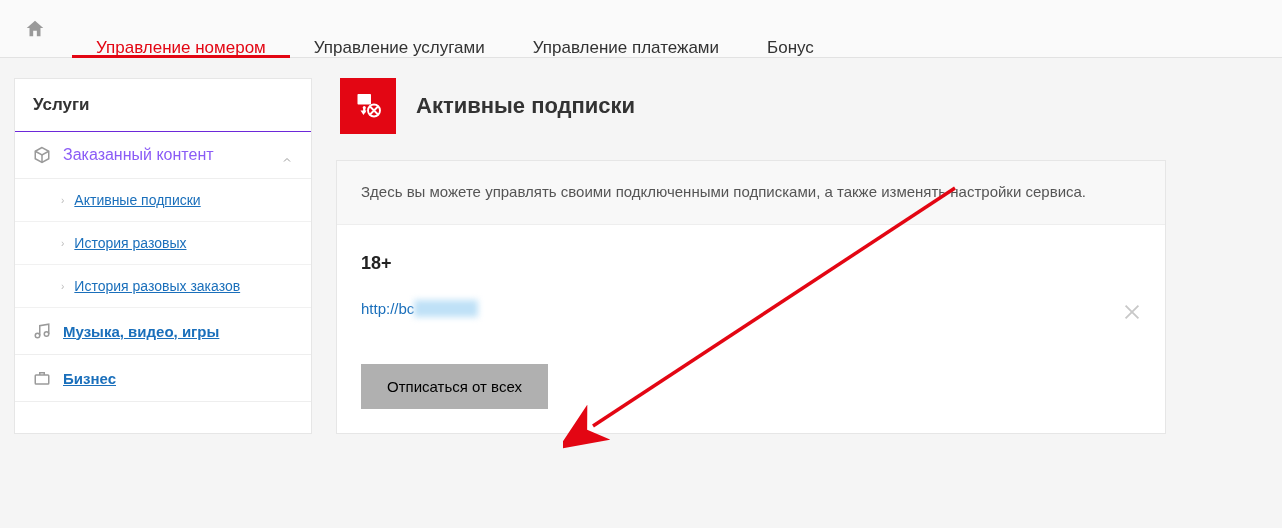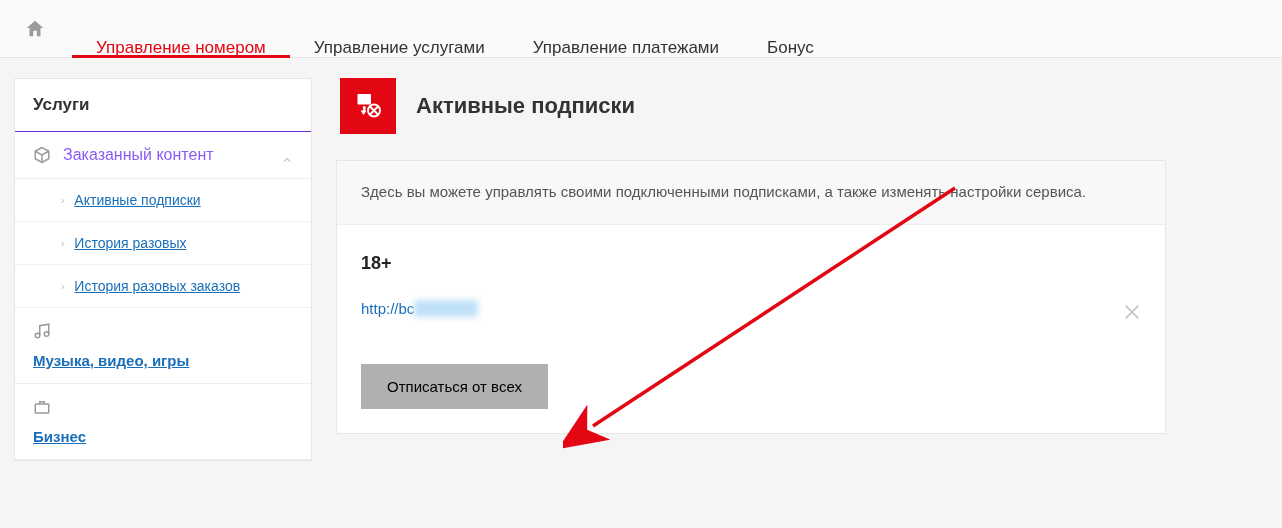--- a/index.html
+++ b/index.html
@@ -97,24 +97,24 @@
     color: #bbb;
     font-size: 10px;
   }
   .sidebar-sub a {
     color: #1a6fbb;
     text-decoration: underline;
     cursor: pointer;
   }
   .sidebar-link {
     display: flex;
+    align-items: center;
     gap: 12px;
     padding: 14px 18px;
     border-bottom: 1px solid #eee;
-    flex-direction: column;
   }
   .sidebar-link .ico {
     width: 18px; height: 18px;
     flex: 0 0 18px;
     color: #9a9a9a;
   }
   .sidebar-link a {
     color: #1a6fbb;
     font-weight: bold;
     font-size: 15px;

